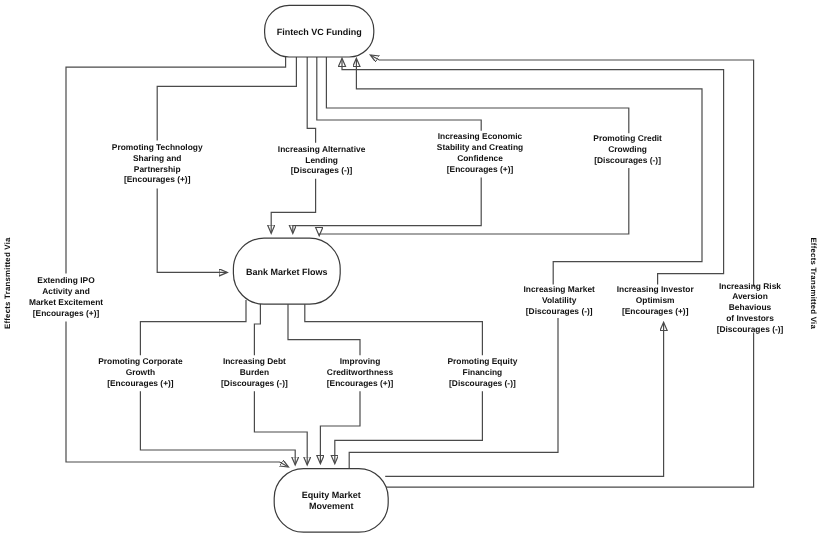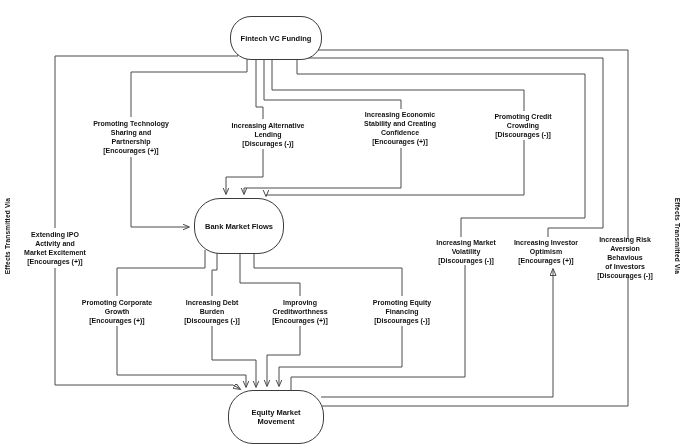--- a/index.html
+++ b/index.html
@@ -7,21 +7,21 @@
     position:relative;width:685px;height:448px;background:#ffffff;overflow:hidden;
     font-family:"Liberation Sans", sans-serif;color:#111;
   }
   #wires{position:absolute;left:0;top:0;width:685px;height:448px;}
   #wires path{stroke:#4a4a4a;stroke-width:1;fill:none;}
   .node{
     position:absolute;display:flex;align-items:center;justify-content:center;text-align:center;
     background:#ffffff;border:1.3px solid #3b3b3b;
     font-weight:bold;font-size:7.5px;line-height:9px;color:#111;
   }
-  #node-fintech{left:230px;top:4px;width:90px;height:42px;border-radius:21px;margin-top:12px;}
+  #node-fintech{left:220px;top:4px;width:90px;height:42px;border-radius:21px;}
   #node-bank{left:194px;top:198px;width:88px;height:54px;border-radius:26px;}
   #node-equity{left:228px;top:390px;width:94px;height:52px;border-radius:25px;}
   #node-equity .nlabel{width:62px;}
   .med{
     position:absolute;transform:translate(-50%,-50%);
     text-align:center;white-space:pre-line;
     font-weight:bold;font-size:7px;line-height:9px;color:#111;
   }
   .sidelabel{
     position:absolute;transform:translate(-50%,-50%) rotate(-90deg);

